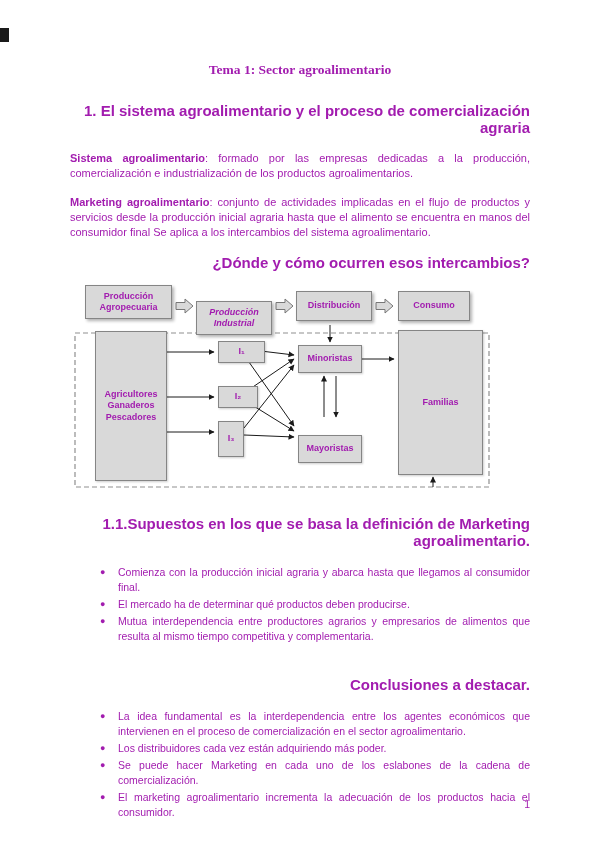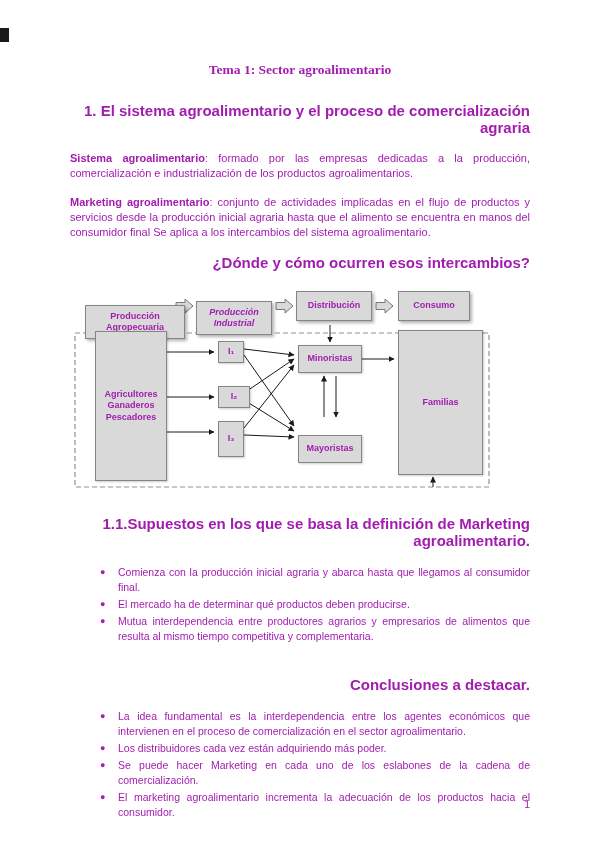--- a/index.html
+++ b/index.html
@@ -120,31 +120,31 @@
       <line x1="252" y1="132" x2="252" y2="91" stroke="#1a1a1a" stroke-width="1" marker-end="url(#ah)"></line>
       <line x1="264" y1="91" x2="264" y2="132" stroke="#1a1a1a" stroke-width="1" marker-end="url(#ah)"></line>
 
       <line x1="258" y1="40" x2="258" y2="57" stroke="#1a1a1a" stroke-width="1" marker-end="url(#ah)"></line>
 
       <line x1="290" y1="74" x2="322" y2="74" stroke="#1a1a1a" stroke-width="1" marker-end="url(#ah)"></line>
 
       <line x1="361" y1="202" x2="361" y2="192" stroke="#1a1a1a" stroke-width="1" marker-end="url(#ah)"></line>
     </svg>
 
-    <div class="dbox" style="left:13px; top:20px; width:100px; height:34px;">Producción Agropecuaria</div>
+    <div class="dbox" style="left:13px; top:0; width:87px; height:34px;">Producción Agropecuaria</div>
     <div class="dbox" style="left:124px; top:16px; width:76px; height:34px;font-style:italic;">Producción Industrial</div>
     <div class="dbox" style="left:224px; top:6px; width:76px; height:30px;">Distribución</div>
     <div class="dbox" style="left:326px; top:6px; width:72px; height:30px;">Consumo</div>
 
     <div class="dbox flat pre" style="left:23px; top:46px; width:72px; height:150px;">Agricultores
 Ganaderos
 Pescadores</div>
 
-    <div class="dbox flat" style="left:146px; top:56px; width:26px; height:22px;">I₁</div>
-    <div class="dbox flat" style="left:146px; top:101px; width:32px; height:22px;">I₂</div>
+    <div class="dbox flat" style="left:146px; top:56px; width:47px; height:22px;">I₁</div>
+    <div class="dbox flat" style="left:146px; top:101px; width:40px; height:22px;">I₂</div>
     <div class="dbox flat" style="left:146px; top:136px; width:26px; height:36px;">I₃</div>
 
     <div class="dbox flat" style="left:226px; top:60px; width:64px; height:28px;">Minoristas</div>
     <div class="dbox flat" style="left:226px; top:150px; width:64px; height:28px;">Mayoristas</div>
 
     <div class="dbox flat" style="left:326px; top:45px; width:85px; height:145px;">Familias</div>
   </div>
 
   <div class="h h2">1.1.Supuestos en los que se basa la definición de Marketing agroalimentario.</div>
 

